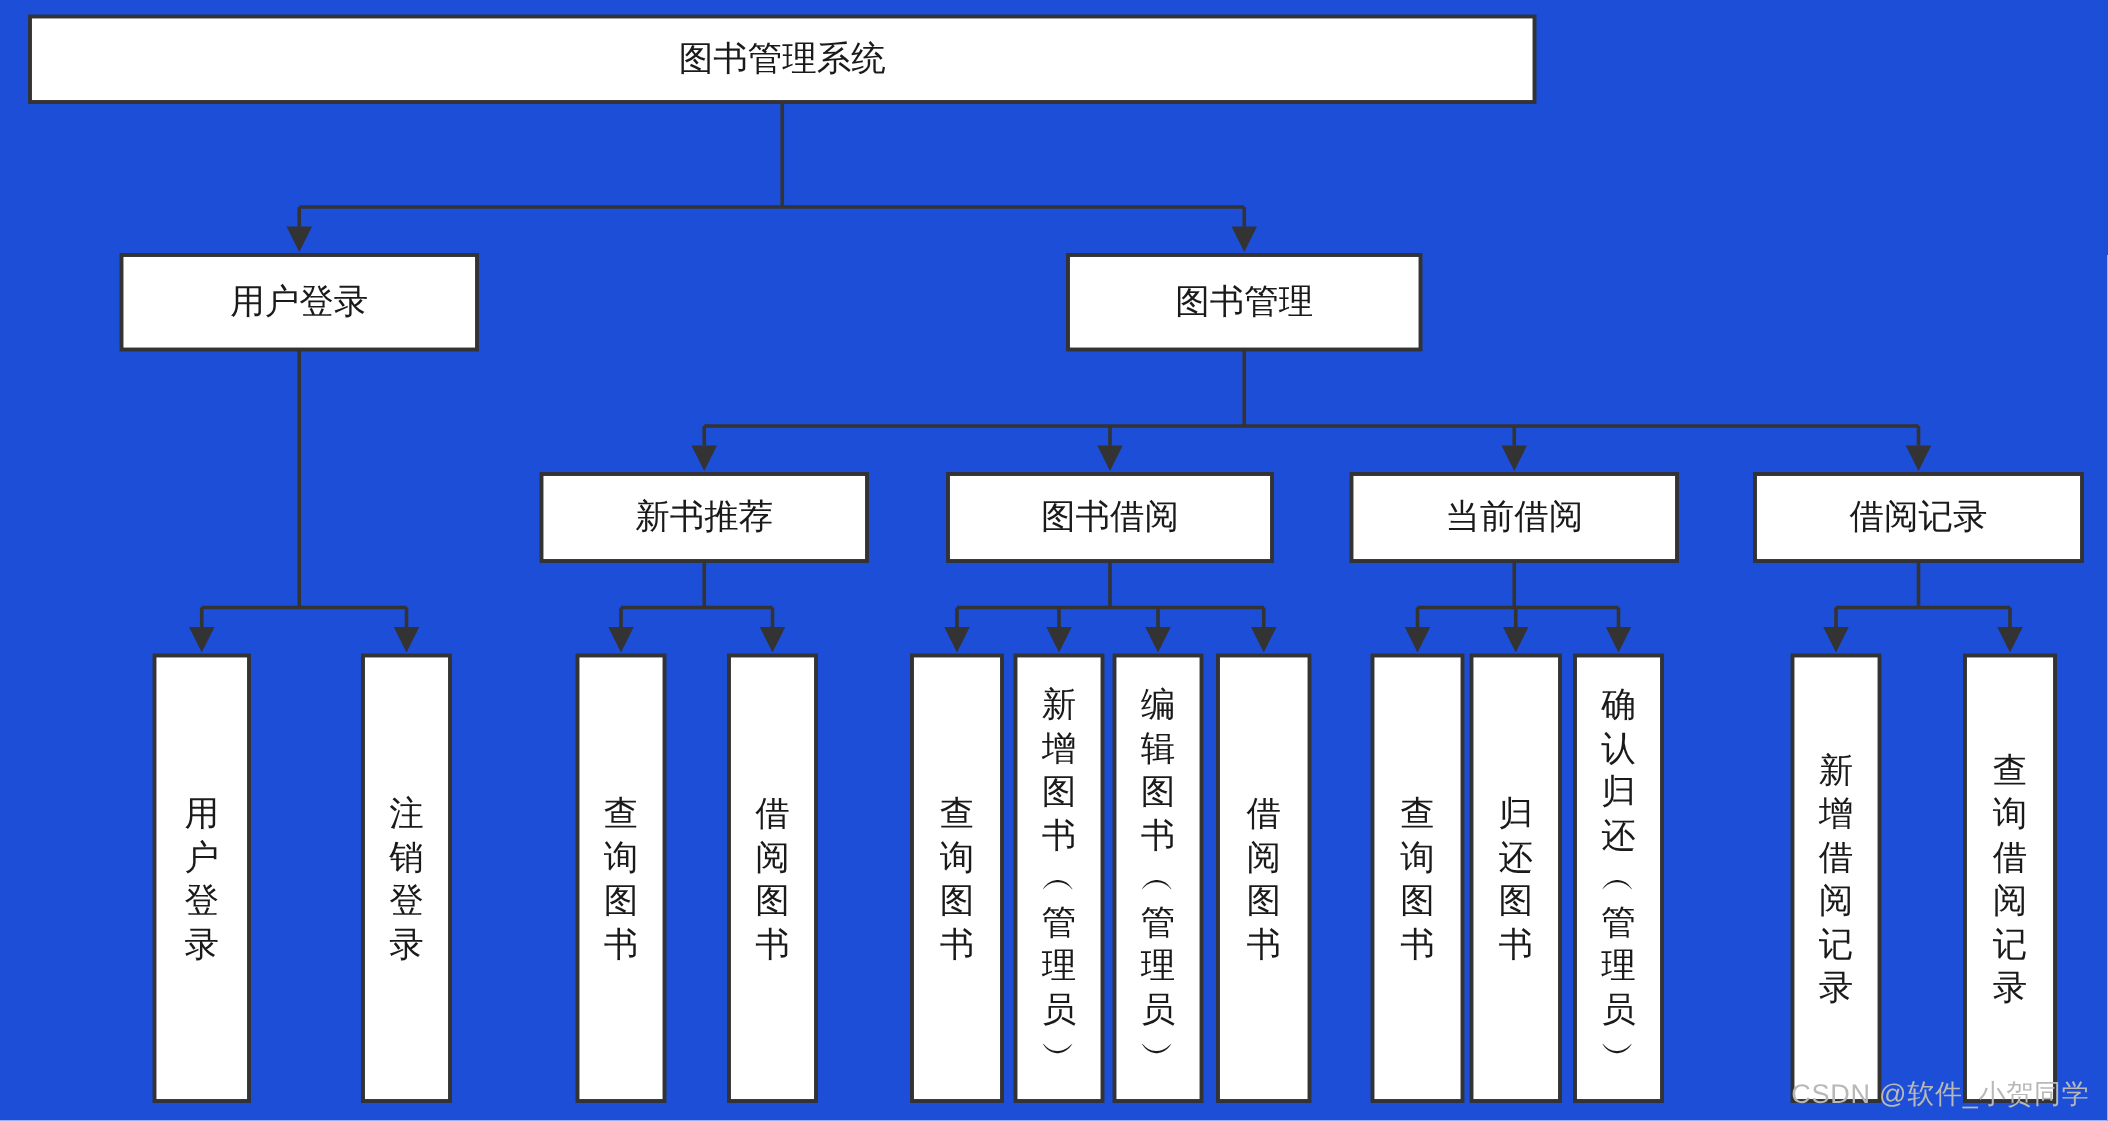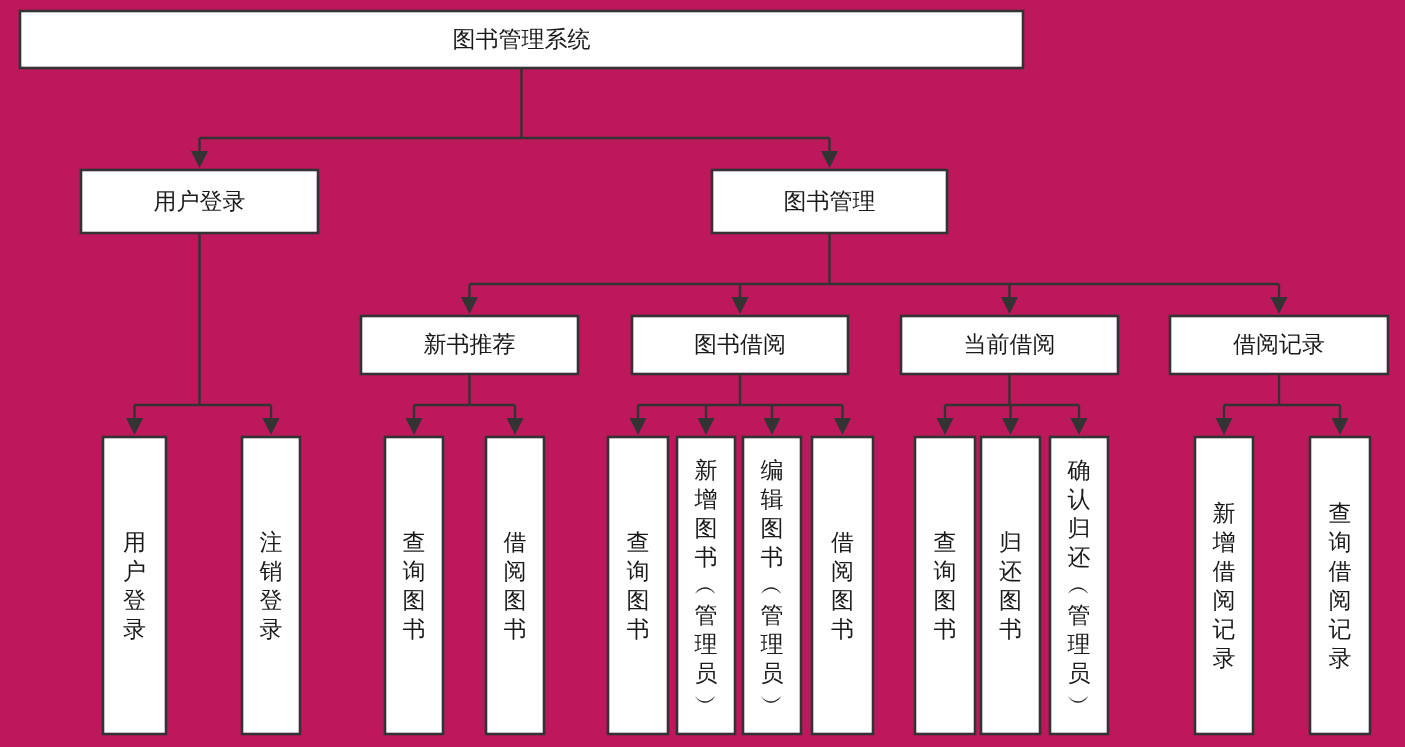--- a/index.html
+++ b/index.html
@@ -7,21 +7,21 @@
     padding: 0;
     background: #ffffff;
   }
   body {
     font-family: "Liberation Sans", "DejaVu Sans", sans-serif;
   }
   #diagram-root {
     position: relative;
     width: 1405px;
     height: 747px;
-    background: #be185d;
+    background: #1d4ed8;
     overflow: hidden;
   }
   svg.diagram-canvas {
     position: absolute;
     left: 0;
     top: 0;
     width: 1405px;
     height: 747px;
   }
   .node-box {
@@ -212,13 +212,14 @@
         <g>
           <rect class="node-box" x="1195" y="437" width="58" height="297"></rect>
           <text class="node-label-vert" x="1224" y="521.12"><tspan x="1224" dy="0">新</tspan><tspan x="1224" dy="29">增</tspan><tspan x="1224" dy="29">借</tspan><tspan x="1224" dy="29">阅</tspan><tspan x="1224" dy="29">记</tspan><tspan x="1224" dy="29">录</tspan></text>
         </g>
         <g>
           <rect class="node-box" x="1310" y="437" width="60" height="297"></rect>
           <text class="node-label-vert" x="1340" y="521.12"><tspan x="1340" dy="0">查</tspan><tspan x="1340" dy="29">询</tspan><tspan x="1340" dy="29">借</tspan><tspan x="1340" dy="29">阅</tspan><tspan x="1340" dy="29">记</tspan><tspan x="1340" dy="29">录</tspan></text>
         </g>
       </g>
   </svg>
+  <div class="watermark">CSDN @软件_小贺同学</div>
 </div>
 
 </body></html>

